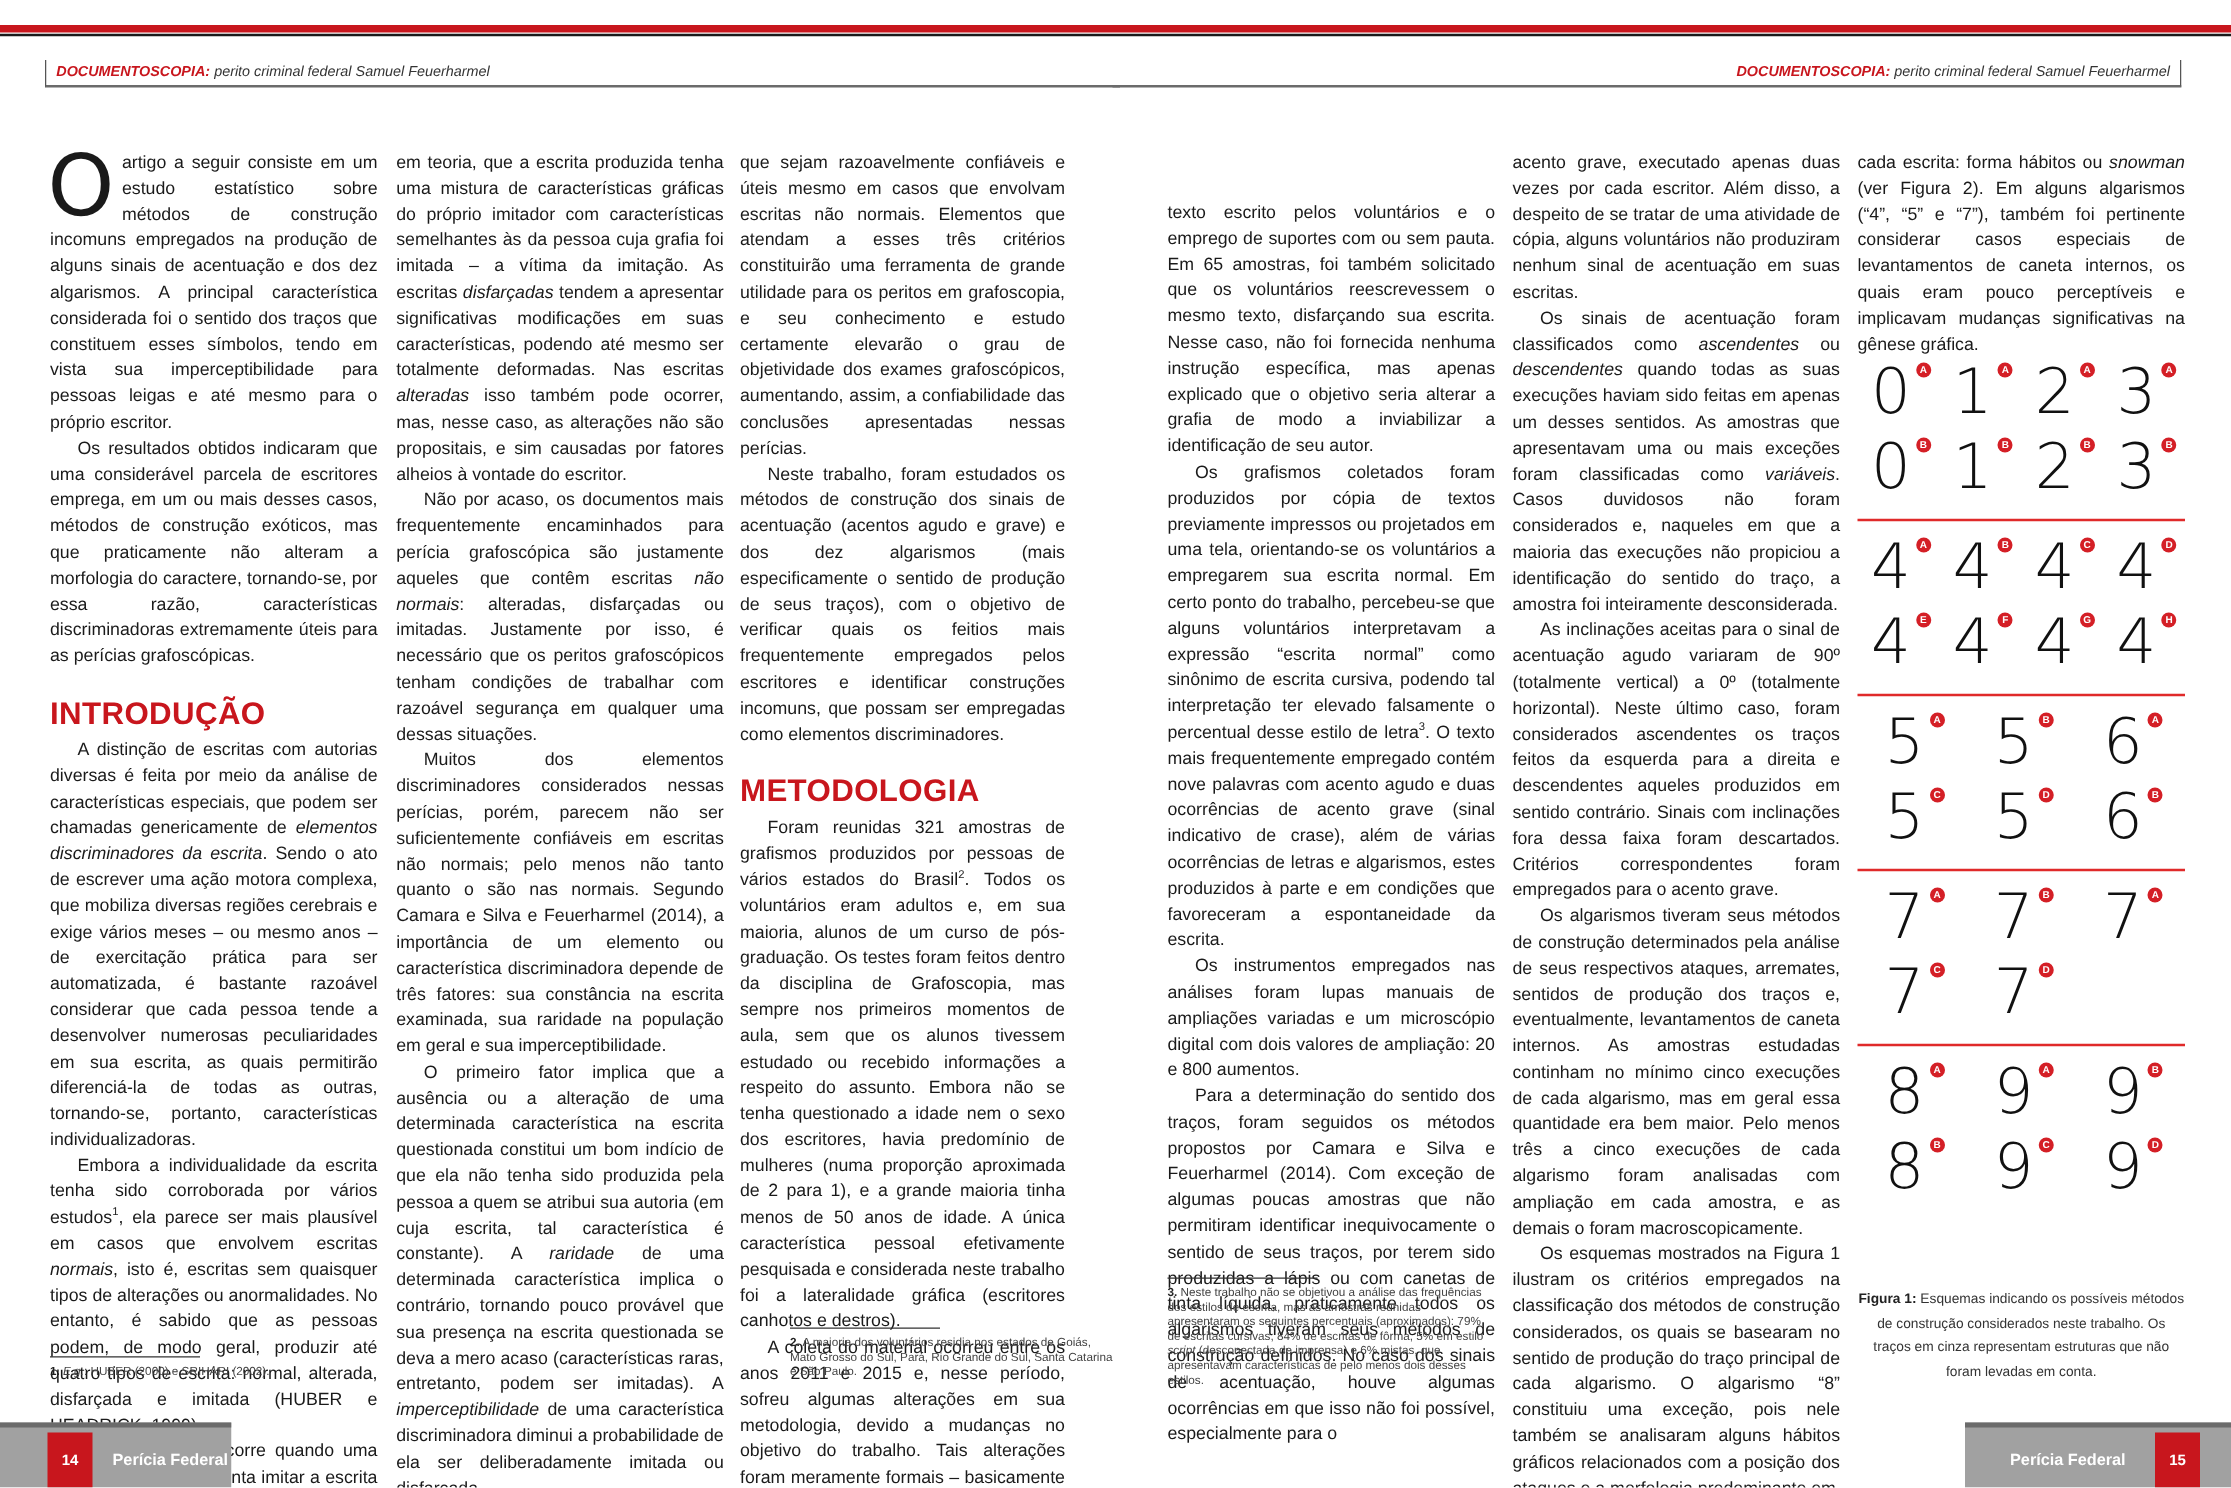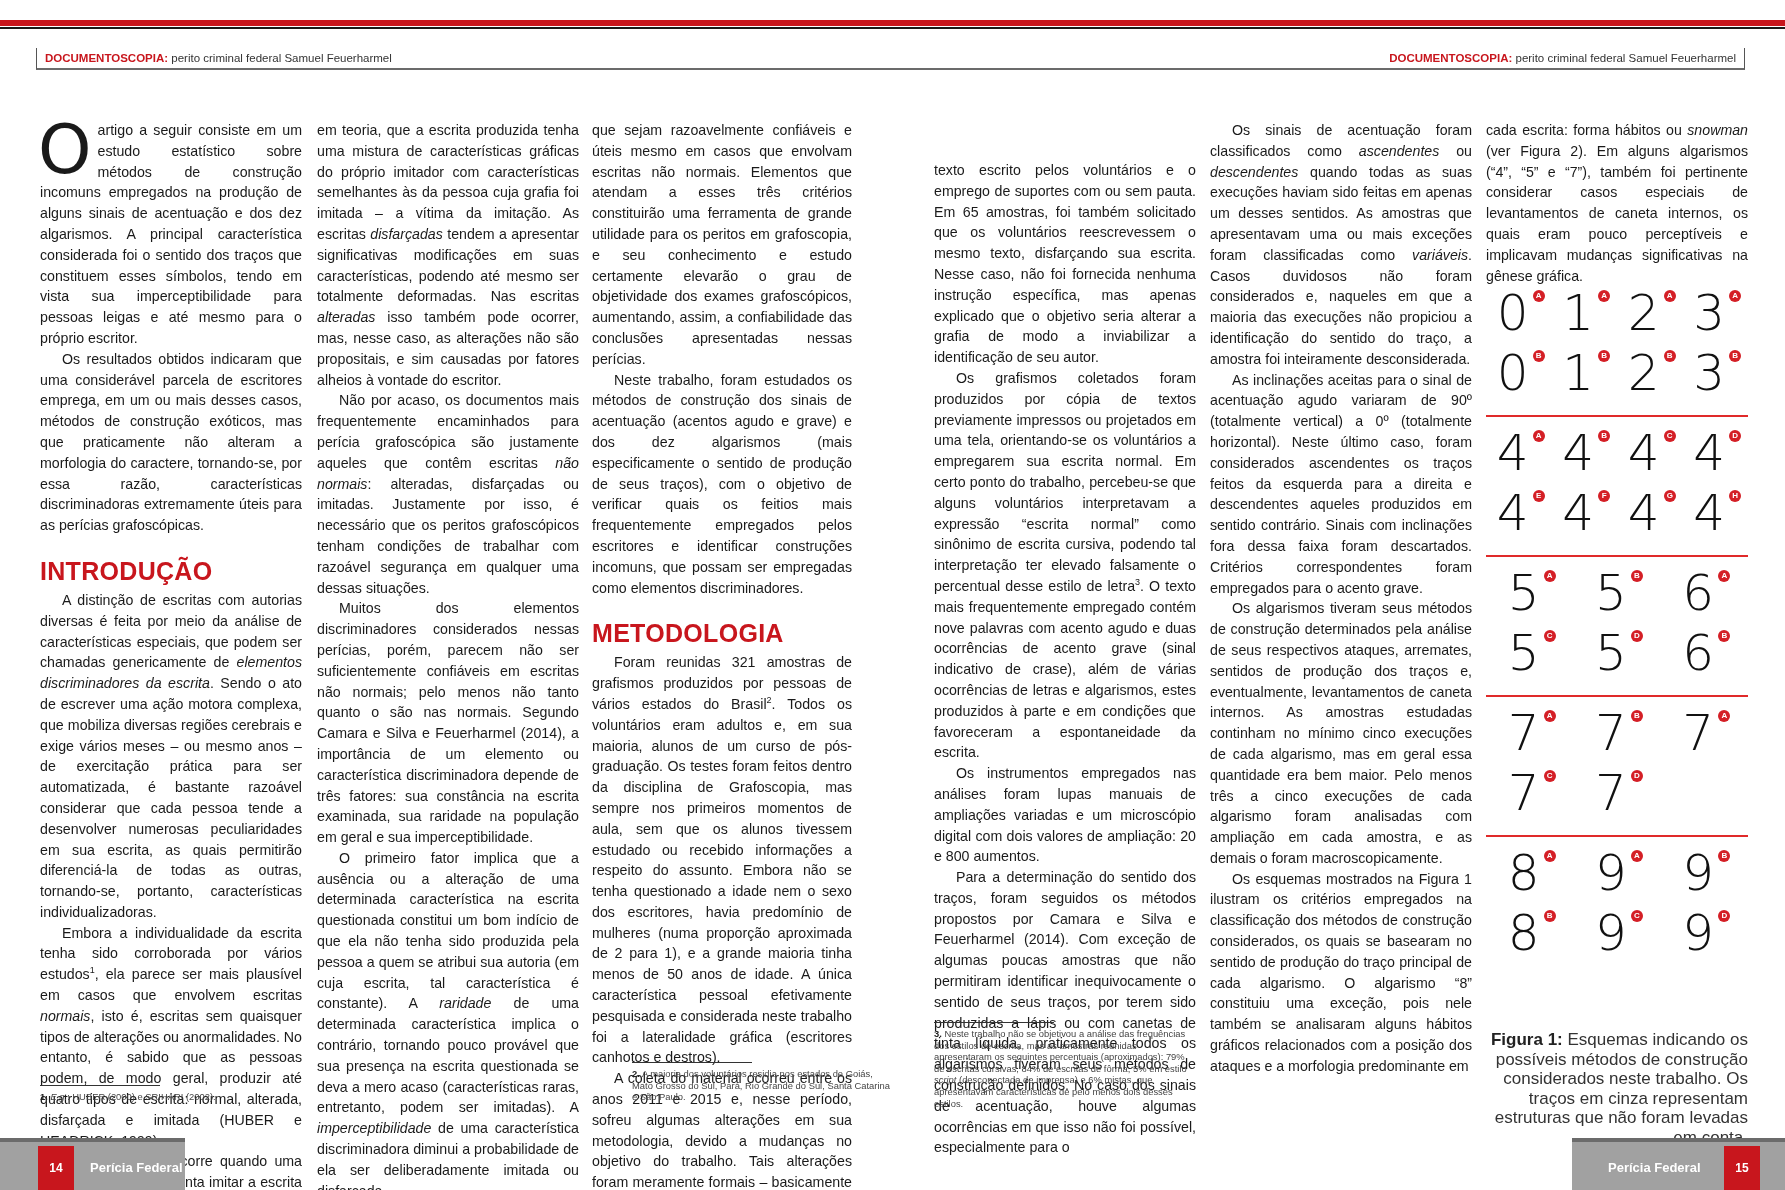--- a/index.html
+++ b/index.html
@@ -2,21 +2,21 @@
 <html><head>
 <meta charset="utf-8">
 <style>
   * { box-sizing: border-box; margin: 0; padding: 0; }
   html, body { width: 1785px; height: 1190px; background: #ffffff; overflow: hidden; }
   body { position: relative; font-family: "Liberation Sans", "DejaVu Sans", sans-serif; color: #1a1a1a; }
 
   .top-rule-red { position: absolute; left: 0; right: 0; top: 20px; height: 6px; background: #c8161d; }
   .top-rule-black { position: absolute; left: 0; right: 0; top: 27px; height: 2px; background: #1a1a1a; }
 
-  .running-head { position: absolute; top: 48px; height: 22px; font-size: 11.5px; line-height: 14px; color: #333; white-space: nowrap; }
+  .running-head { position: absolute; top: 48px; height: 22px; font-size: 11.5px; line-height: 14px; color: #333; white-space: nowrap; font-style: italic; }
   .running-head .rh-label { color: #c8161d; font-weight: bold; }
   .running-head.left { left: 36px; width: 860px; border-left: 1px solid #555; border-bottom: 2px solid #6b6b6b; padding: 3px 0 0 8px; }
   .running-head.right { left: 890px; width: 855px; border-right: 1px solid #555; border-bottom: 2px solid #6b6b6b; padding: 3px 8px 0 0; text-align: right; }
 
   .col { position: absolute; top: 120px; font-size: 14.2px; line-height: 20.8px; text-align: justify; hyphens: none; }
   .col p { text-indent: 22px; }
   .col p.noindent { text-indent: 0; }
   .col em { font-style: italic; }
   .col sup { font-size: 9px; line-height: 0; }
 
@@ -35,21 +35,21 @@
   .footnote b { color: #222; }
 
   .figure { position: absolute; left: 1486px; top: 290px; width: 262px; }
   .fig-row { position: relative; display: flex; justify-content: space-around; align-items: flex-start; height: 52px; }
   .fig-cell { position: relative; width: 56px; height: 52px; }
   .fig-digit { position: absolute; left: 6px; top: -4px; font-family: "DejaVu Sans", sans-serif; font-weight: 300; font-size: 50px; line-height: 54px; color: #111; }
   .fig-badge { position: absolute; right: 2px; top: 0; width: 12px; height: 12px; border-radius: 50%; background: #d41f26; color: #fff; font-size: 8px; line-height: 12px; text-align: center; font-weight: bold; }
   .fig-sep { height: 2px; background: #e02a2a; margin: 13px 0 13px 0; }
   .fig-gap { height: 8px; }
 
-  .caption { position: absolute; left: 1486px; top: 1030px; width: 262px; font-size: 17px; line-height: 19.5px; color: #333; text-align: right; }
+  .caption { position: absolute; left: 1486px; top: 1030px; width: 262px; font-size: 11px; line-height: 19.5px; color: #333; text-align: center; }
   .caption b { color: #222; }
 
   .foot-bar { position: absolute; top: 1138px; height: 52px; background: #a1a1a1; }
   .foot-bar::before { content: ""; position: absolute; left: 0; right: 0; top: 0; height: 4px; background: #6b6b6b; }
   .foot-bar.left { left: 0; width: 185px; }
   .foot-bar.right { left: 1572px; width: 213px; }
   .page-num { position: absolute; top: 8px; width: 36px; height: 44px; background: #c8161d; color: #fff; font-weight: bold; font-size: 12px; line-height: 44px; text-align: center; }
   .foot-bar.left .page-num { left: 38px; }
   .foot-bar.right .page-num { left: 152px; }
   .mag-name { position: absolute; top: 8px; height: 44px; line-height: 44px; color: #fff; font-weight: bold; font-size: 13px; }
@@ -109,20 +109,21 @@
   <p><span>Os grafismos coletados foram produzidos por cópia de textos previamente impressos ou projetados em uma tela, orientando-se os voluntários a empregarem sua escrita normal. Em certo ponto do trabalho, percebeu-se que alguns voluntários interpretavam a expressão “escrita normal” como sinônimo de escrita cursiva, podendo tal interpretação ter elevado falsamente o percentual desse estilo de letra</span><sup>3</sup><span>. O texto mais frequentemente empregado contém nove palavras com acento agudo e duas ocorrências de acento grave (sinal indicativo de crase), além de várias ocorrências de letras e algarismos, estes produzidos à parte e em condições que favoreceram a espontaneidade da escrita.</span></p>
   <p>Os instrumentos empregados nas análises foram lupas manuais de ampliações variadas e um microscópio digital com dois valores de ampliação: 20 e 800 aumentos.</p>
   <p>Para a determinação do sentido dos traços, foram seguidos os métodos propostos por Camara e Silva e Feuerharmel (2014). Com exceção de algumas poucas amostras que não permitiram identificar inequivocamente o sentido de seus traços, por terem sido produzidas a lápis ou com canetas de tinta líquida, praticamente todos os algarismos tiveram seus métodos de construção definidos. No caso dos sinais de acentuação, houve algumas ocorrências em que isso não foi possível, especialmente para o</p>
 </div>
 <div class="footnote" style="left:934px; top:1022px; width:262px;">
   <span class="fn-rule"></span>
   <b>3.</b><span> Neste trabalho não se objetivou a análise das frequências dos estilos de escrita, mas as amostras reunidas apresentaram os seguintes percentuais (aproximados): 79% de escritas cursivas, 84% de escritas de fôrma, 5% em estilo </span><em>script</em><span> (desconectada de imprensa) e 6% mistas, que apresentavam características de pelo menos dois desses estilos.</span>
 </div>
 
 <div class="col c5">
+  <p class="noindent">acento grave, executado apenas duas vezes por cada escritor. Além disso, a despeito de se tratar de uma atividade de cópia, alguns voluntários não produziram nenhum sinal de acentuação em suas escritas.</p>
   <p><span>Os sinais de acentuação foram classificados como </span><em>ascendentes</em><span> ou </span><em>descendentes</em><span> quando todas as suas execuções haviam sido feitas em apenas um desses sentidos. As amostras que apresentavam uma ou mais exceções foram classificadas como </span><em>variáveis</em><span>. Casos duvidosos não foram considerados e, naqueles em que a maioria das execuções não propiciou a identificação do sentido do traço, a amostra foi inteiramente desconsiderada.</span></p>
   <p>As inclinações aceitas para o sinal de acentuação agudo variaram de 90º (totalmente vertical) a 0º (totalmente horizontal). Neste último caso, foram considerados ascendentes os traços feitos da esquerda para a direita e descendentes aqueles produzidos em sentido contrário. Sinais com inclinações fora dessa faixa foram descartados. Critérios correspondentes foram empregados para o acento grave.</p>
   <p>Os algarismos tiveram seus métodos de construção determinados pela análise de seus respectivos ataques, arremates, sentidos de produção dos traços e, eventualmente, levantamentos de caneta internos. As amostras estudadas continham no mínimo cinco execuções de cada algarismo, mas em geral essa quantidade era bem maior. Pelo menos três a cinco execuções de cada algarismo foram analisadas com ampliação em cada amostra, e as demais o foram macroscopicamente.</p>
   <p>Os esquemas mostrados na Figura 1 ilustram os critérios empregados na classificação dos métodos de construção considerados, os quais se basearam no sentido de produção do traço principal de cada algarismo. O algarismo “8” constituiu uma exceção, pois nele também se analisaram alguns hábitos gráficos relacionados com a posição dos ataques e a morfologia predominante em</p>
 </div>
 
 <div class="col c6">
   <p class="noindent"><span>cada escrita: forma hábitos ou </span><em>snowman</em><span> (ver Figura 2). Em alguns algarismos (“4”, “5” e “7”), também foi pertinente considerar casos especiais de levantamentos de caneta internos, os quais eram pouco perceptíveis e implicavam mudanças significativas na gênese gráfica.</span></p>
 </div>
 

